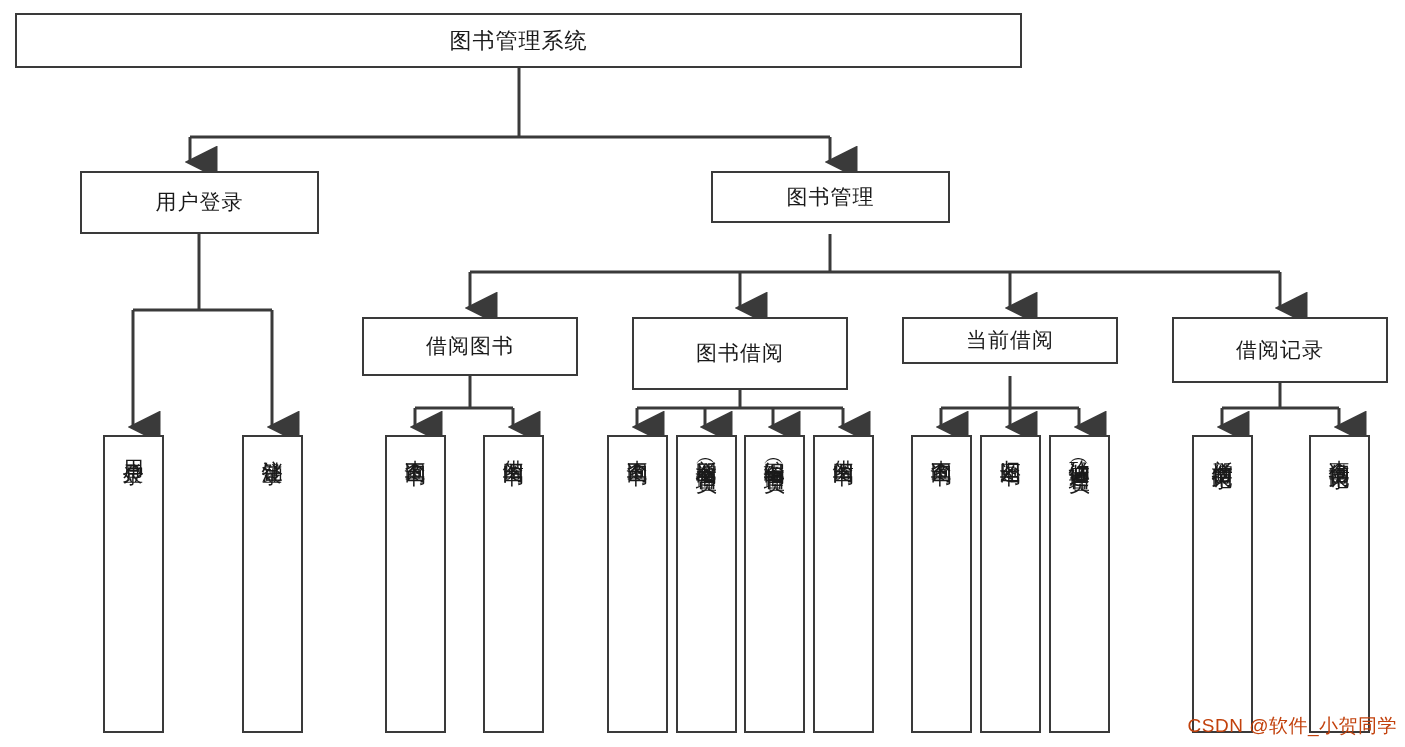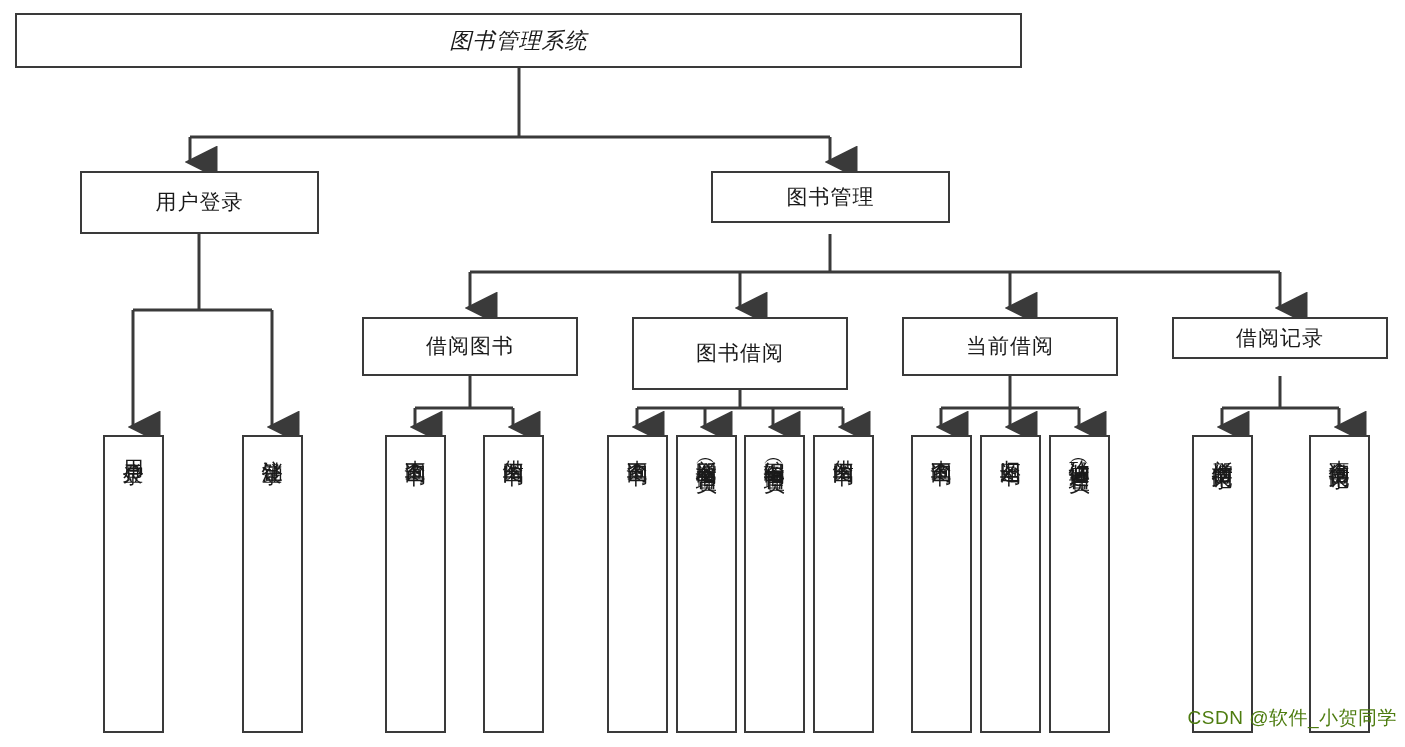--- a/index.html
+++ b/index.html
@@ -41,40 +41,39 @@
     line-height: 1.05;
     white-space: nowrap;
   }
   .node.horizontal .node-label {
     font-size: 21px;
     letter-spacing: 1px;
   }
   .node.root .node-label {
     font-size: 22px;
     letter-spacing: 1px;
-    font-style: italic;
   }
   .node.vertical {
     align-items: flex-start;
     justify-content: center;
     padding-top: 6px;
   }
   .node.vertical .node-label {
     writing-mode: vertical-rl;
     text-orientation: upright;
     font-size: 21px;
     line-height: 1.12;
     letter-spacing: 2px;
   }
   .watermark {
     position: absolute;
     right: 8px;
-    bottom: 16px;
+    bottom: 8px;
     font-size: 19px;
-    color: #4d7c0f;
+    color: #c2410c;
     letter-spacing: 0.5px;
     white-space: nowrap;
     z-index: 5;
     margin-left: 36px;
   }
 </style>
 </head>
 <body>
 
 <div id="canvas">
@@ -142,25 +141,25 @@
   </div>
 
   <div class="node horizontal" style="left:362px; top:317px; width:216px; height:59px;">
     <span class="node-label">借阅图书</span>
   </div>
 
   <div class="node horizontal" style="left:632px; top:317px; width:216px; height:73px;">
     <span class="node-label">图书借阅</span>
   </div>
 
-  <div class="node horizontal" style="left:902px; top:317px; width:216px; height:59px;">
+  <div class="node horizontal" style="left:902px; top:317px; width:216px; height:47px;">
     <span class="node-label">当前借阅</span>
   </div>
 
-  <div class="node horizontal" style="left:1172px; top:317px; width:216px; height:42px;">
+  <div class="node horizontal" style="left:1172px; top:317px; width:216px; height:66px;">
     <span class="node-label">借阅记录</span>
   </div>
 
   <div class="node vertical" style="left:103px; top:435px; width:61px; height:298px;">
     <span class="node-label">用户登录</span>
   </div>
 
   <div class="node vertical" style="left:242px; top:435px; width:61px; height:298px;">
     <span class="node-label">注销登录</span>
   </div>

